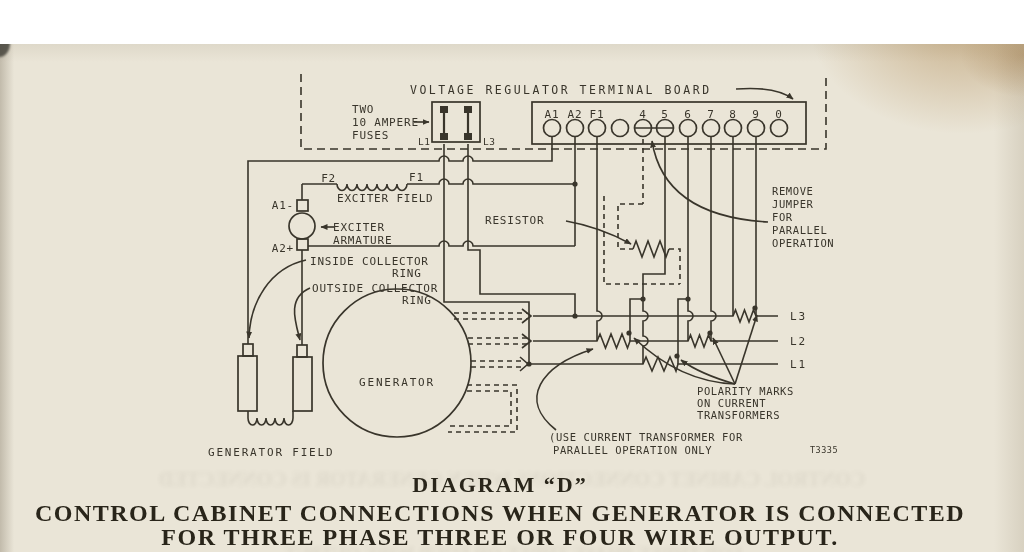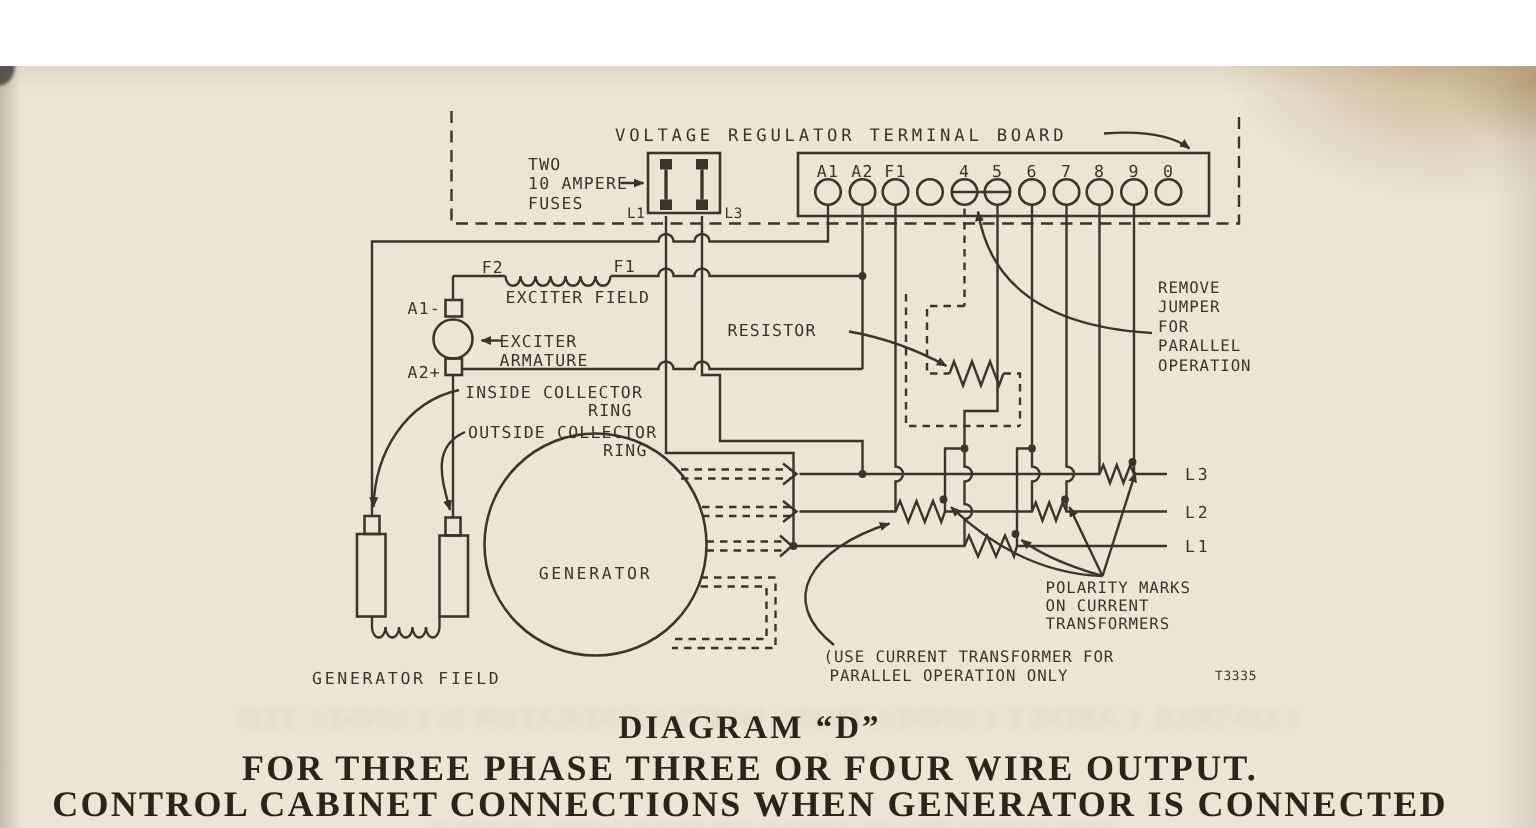--- a/index.html
+++ b/index.html
@@ -230,17 +230,17 @@
     <g>
       <text class="lbl lbl-cond" x="549" y="397">(USE CURRENT TRANSFORMER FOR</text>
       <text class="lbl lbl-cond" x="553" y="410">PARALLEL OPERATION ONLY</text>
       <path class="wire" d="M556,386 C518,356 540,322 593,305" marker-end="url(#ah)"></path>
       <text class="lbl lbl-xs" x="810" y="409">T3335</text>
     </g>
   </svg>
 
   <div class="caption">
     <div class="caption-title">DIAGRAM “D”</div>
+    <div class="caption-line">CONTROL CABINET CONNECTIONS WHEN GENERATOR IS CONNECTED</div>
     <div class="caption-line">FOR THREE PHASE THREE OR FOUR WIRE OUTPUT.</div>
-    <div class="caption-line">CONTROL CABINET CONNECTIONS WHEN GENERATOR IS CONNECTED</div>
   </div>
 
 </div>
 
 </body></html>

